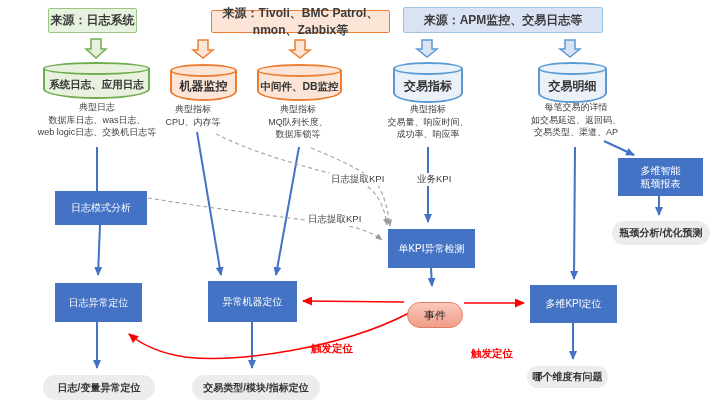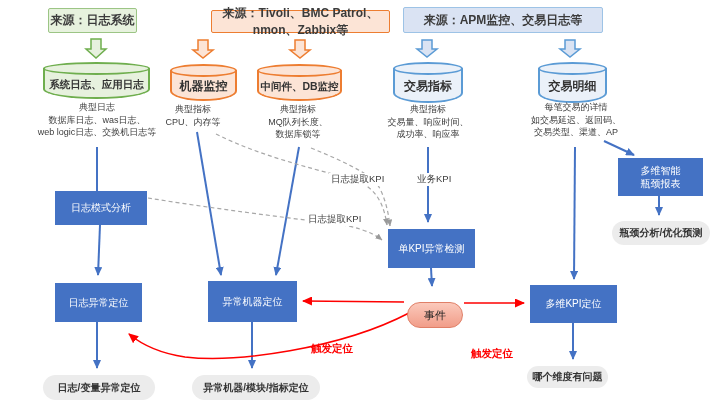--- a/index.html
+++ b/index.html
@@ -185,17 +185,17 @@
     <div>多维智能</div>
     <div>瓶颈报表</div>
   </div>
 
   <div id="event">事件</div>
 
   <div class="trig" id="trig-l">触发定位</div>
   <div class="trig" id="trig-r">触发定位</div>
 
   <div class="pill" id="p1">日志/变量异常定位</div>
-  <div class="pill" id="p2">异常机器/模块/指标定位</div>
+  <div class="pill" id="p2">交易类型/模块/指标定位</div>
   <div class="pill" id="p3">哪个维度有问题</div>
   <div class="pill" id="p4">瓶颈分析/优化预测</div>
 
 </div>
 
 </body></html>

